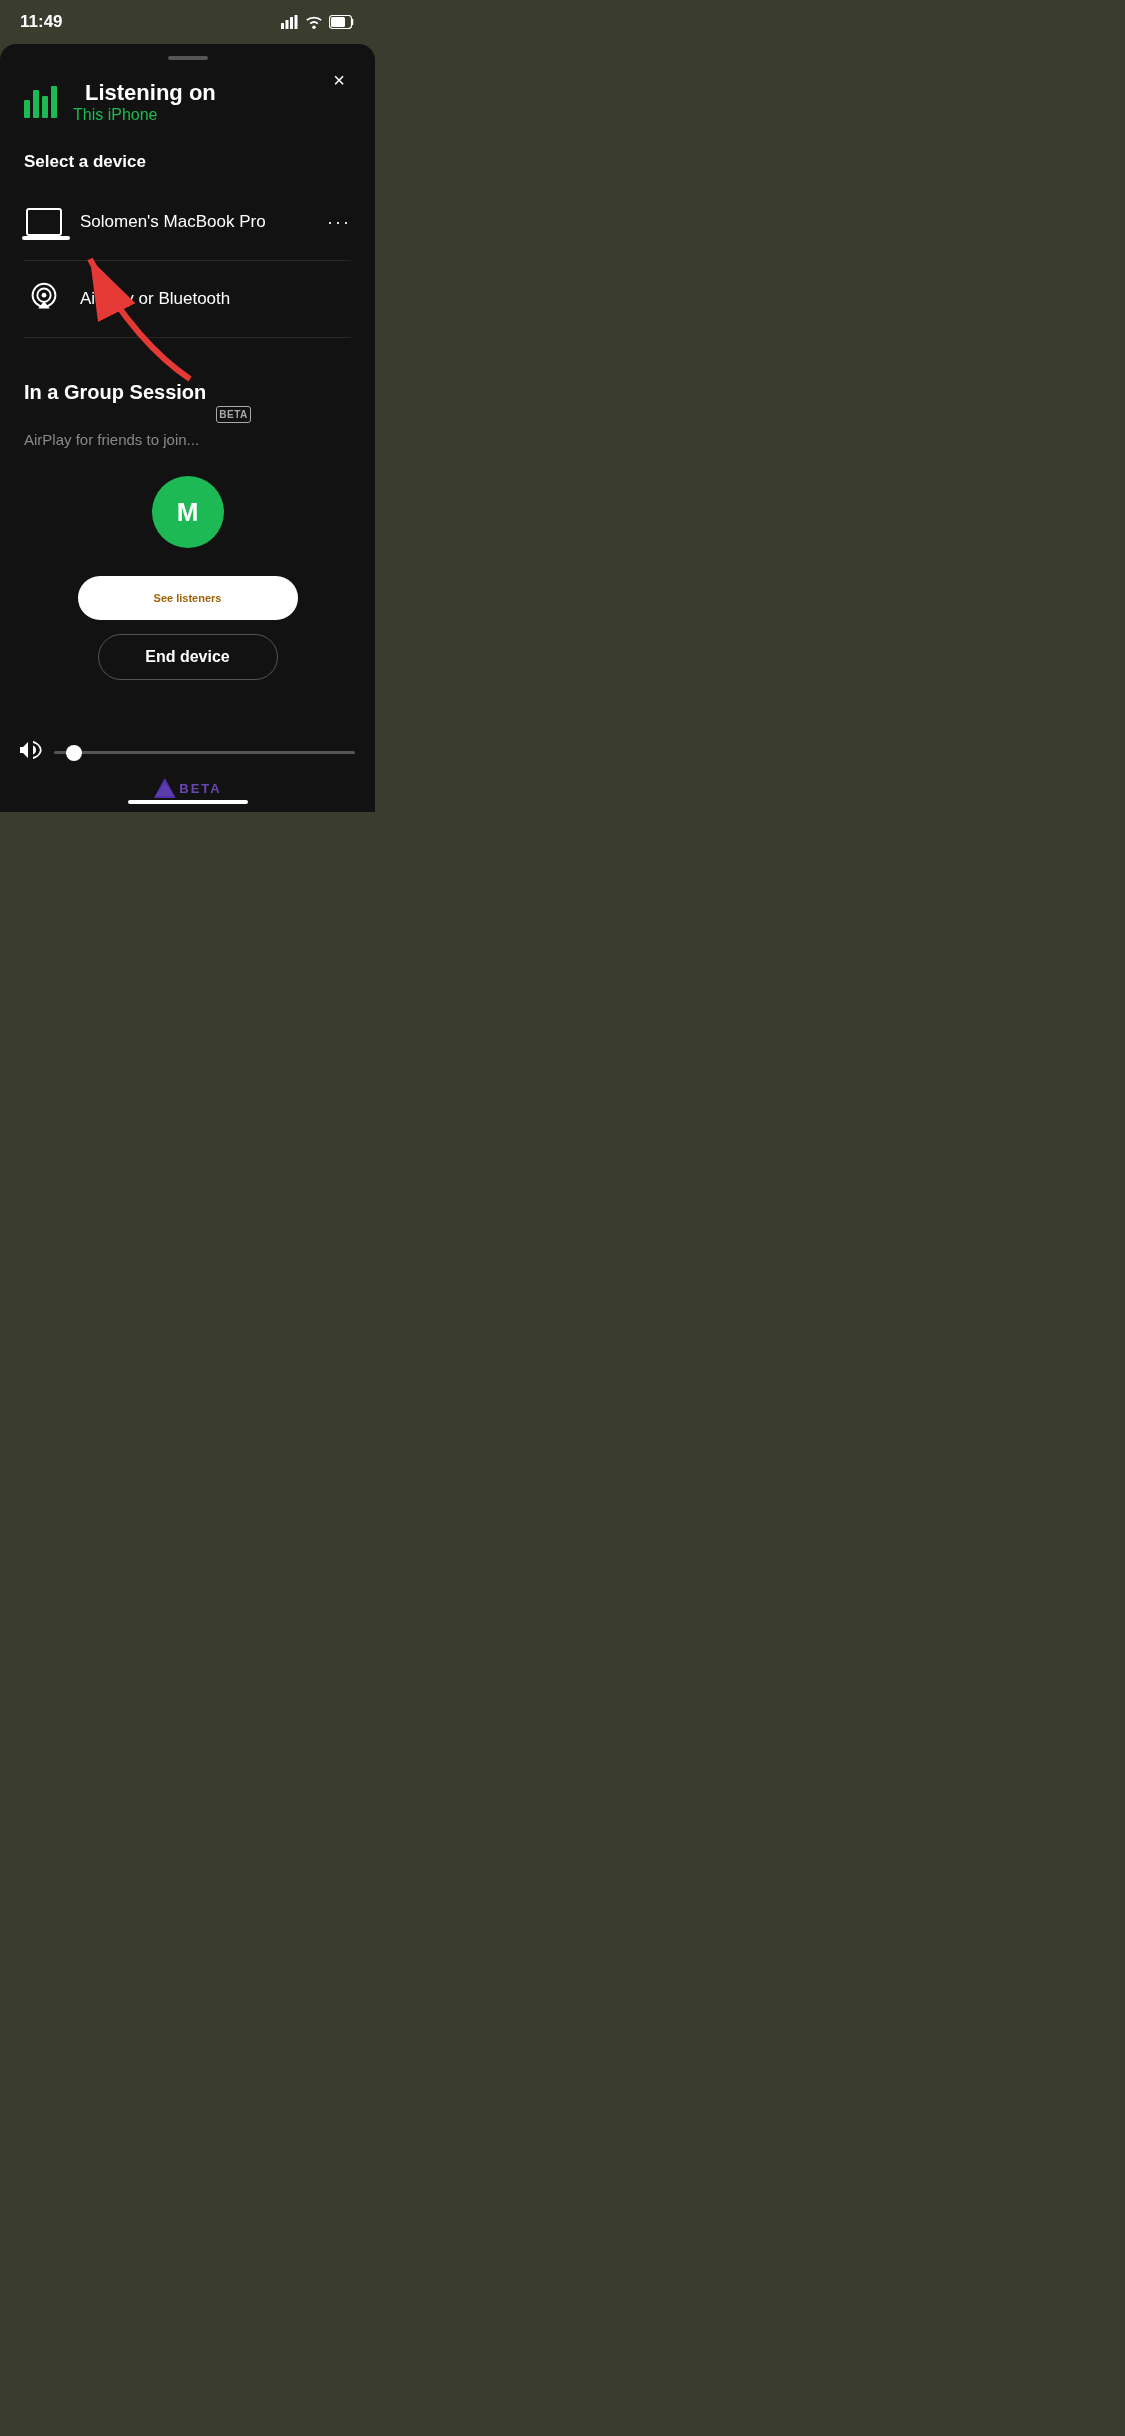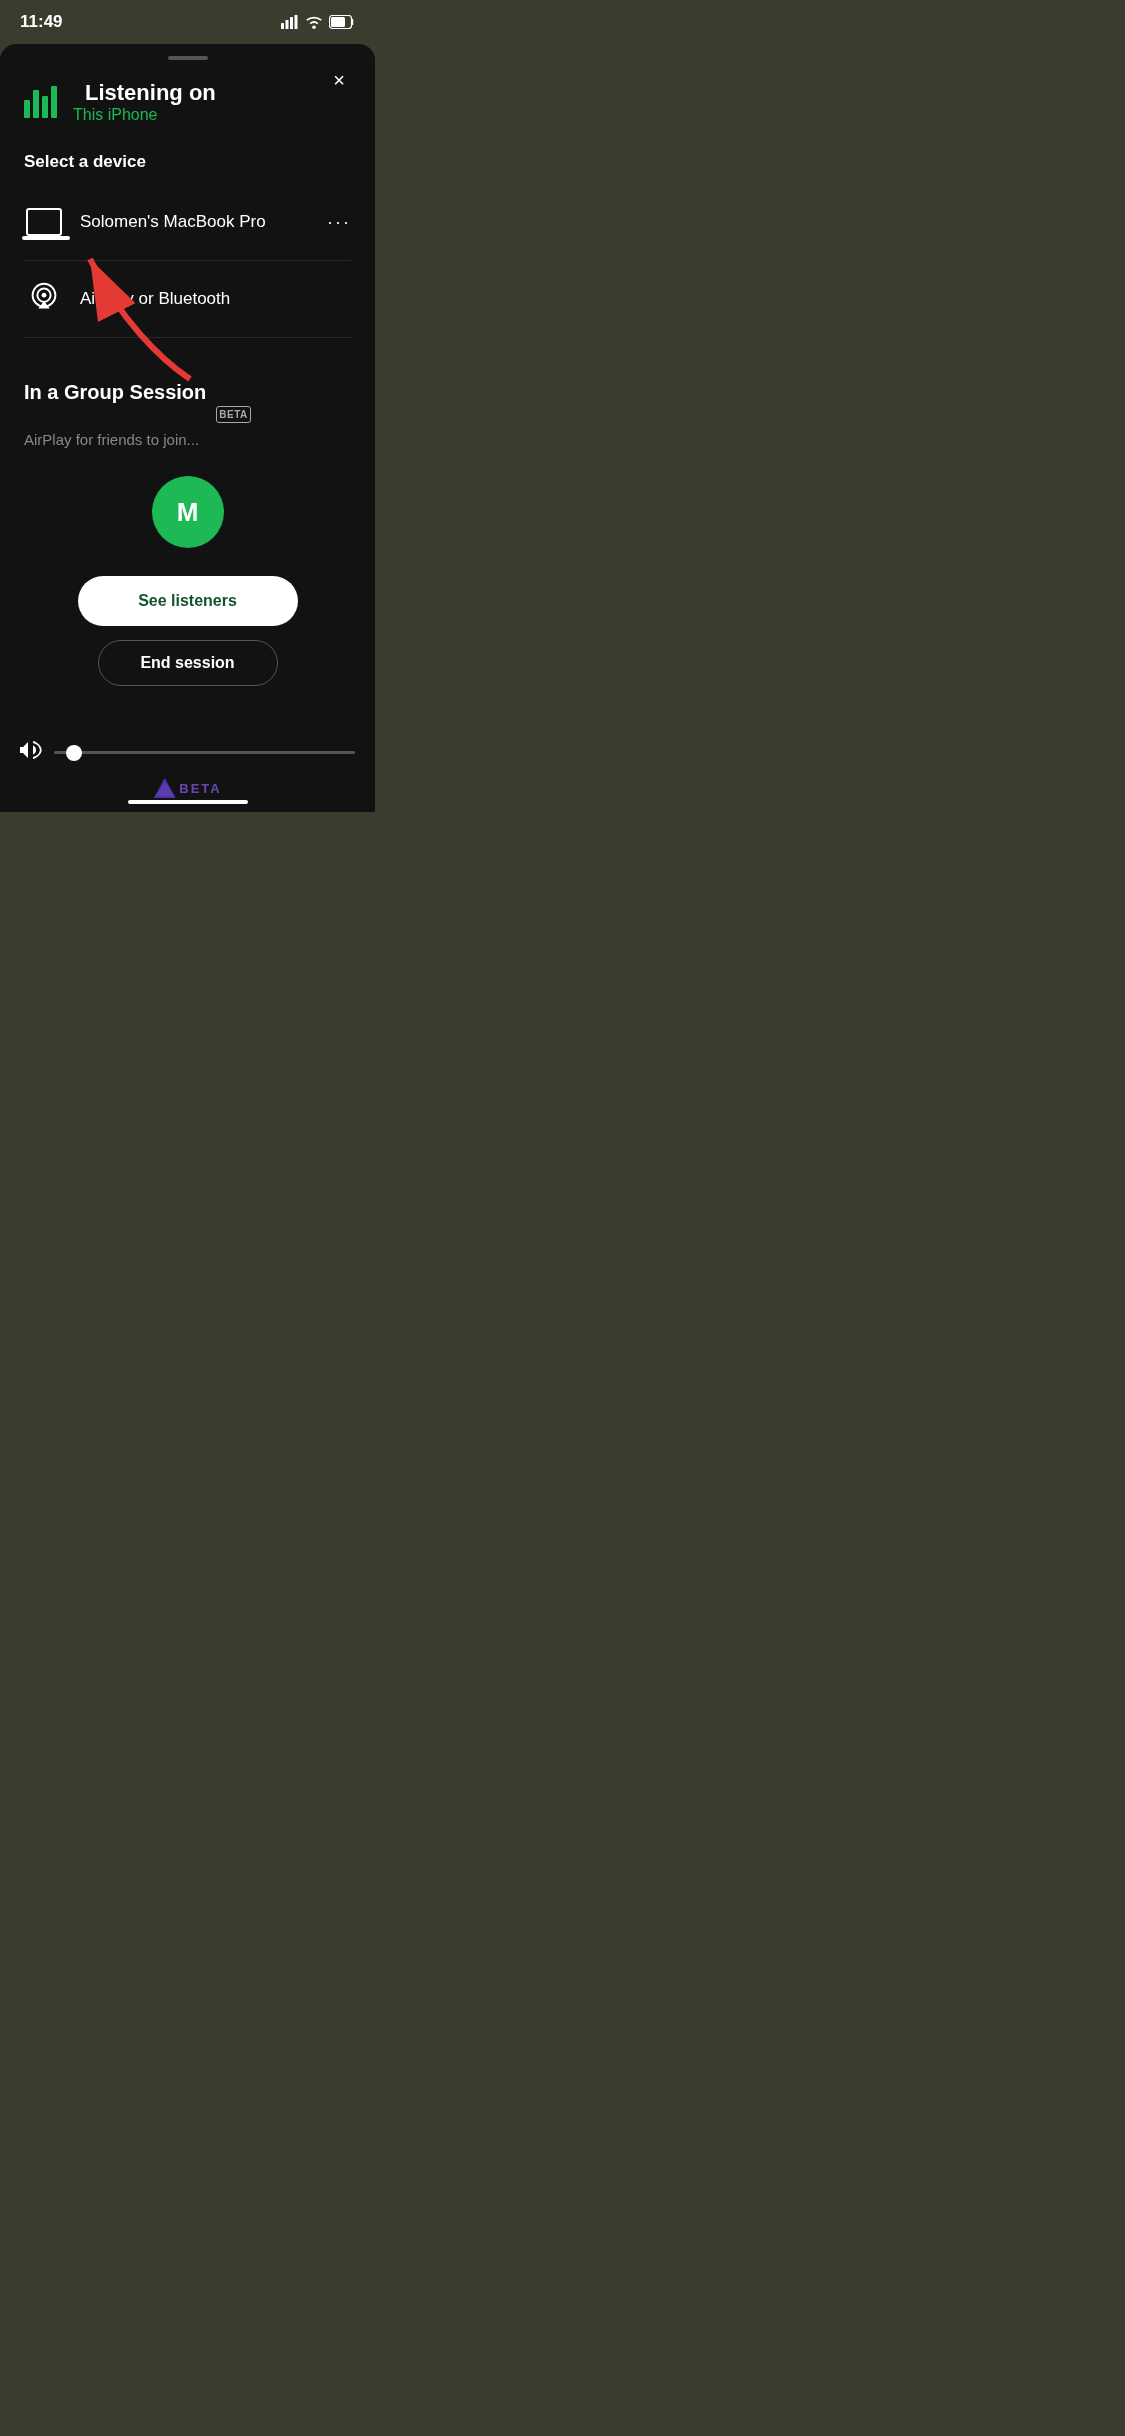--- a/index.html
+++ b/index.html
@@ -237,25 +237,25 @@
       font-size: 26px;
       font-weight: 700;
     }
 
     
     .see-listeners-btn {
       display: block;
       width: 220px;
       margin: 0 auto 14px auto;
       background: #fff;
-      color: #14532d;
+      color: #a16207;
       border: none;
       border-radius: 50px;
       padding: 16px 0;
-      font-size: 16px;
+      font-size: 11px;
       font-weight: 700;
       text-align: center;
       cursor: pointer;
     }
 
     .end-session-btn {
       display: block;
       width: 180px;
       margin: 0 auto;
       background: transparent;
@@ -422,21 +422,21 @@
       <span class="group-session-title">In a Group Session</span>
       <span class="beta-badge">BETA</span>
     </div>
     <p class="waiting-text">AirPlay for friends to join...</p>
 
     <div class="avatar-section">
       <div class="avatar">M</div>
     </div>
 
     <button class="see-listeners-btn">See listeners</button>
-    <button class="end-session-btn">End session</button>
+    <button class="end-session-btn">End device</button>
   </div>
 
   <div class="volume-bar-section">
     <span class="volume-icon">
       <svg width="22" height="18" viewBox="0 0 22 18" fill="white">
         <path d="M3 6H0v6h3l5 5V1L3 6z"></path>
         <path d="M16 9a5 5 0 0 0-3-4.58v9.16A5 5 0 0 0 16 9z"></path>
         <path d="M13 0v2.06A9 9 0 0 1 20 9a9 9 0 0 1-7 6.94V18c5-1.15 8.65-5.6 8.65-9S18 1.15 13 0z"></path>
       </svg>
     </span>

